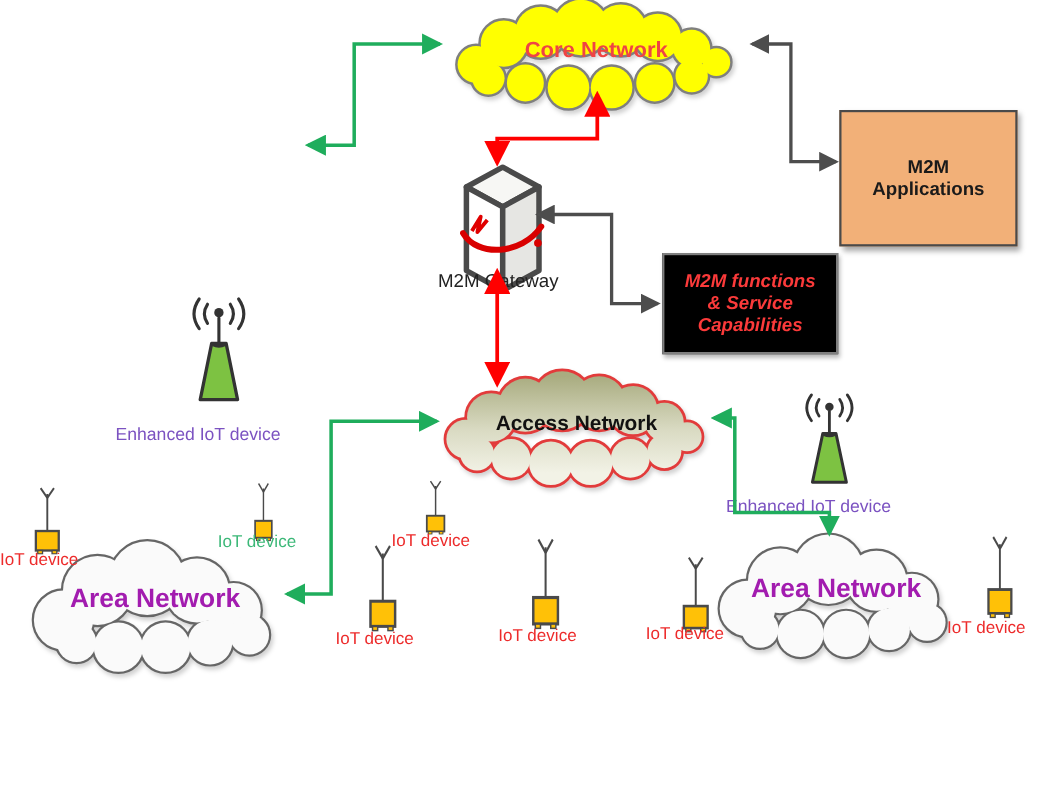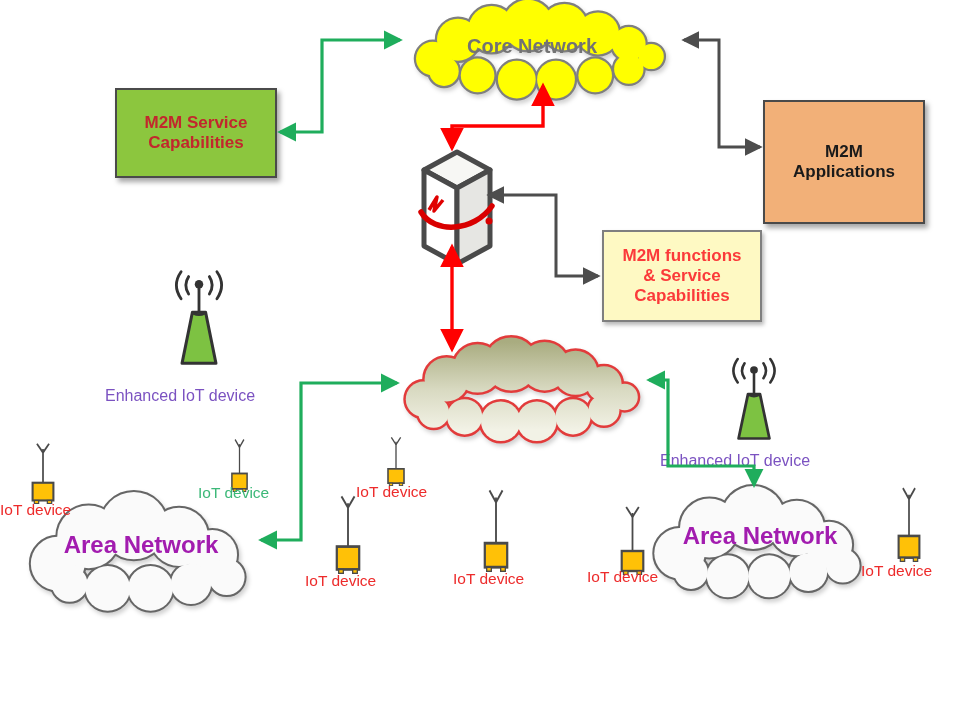--- a/index.html
+++ b/index.html
@@ -7,22 +7,22 @@
           font-family:"Liberation Sans",sans-serif;}
   .abs{position:absolute;}
   svg.cloud{overflow:visible;filter:drop-shadow(2px 3px 2px rgba(0,0,0,0.18));}
   .cloud-label{position:absolute;display:flex;align-items:center;justify-content:center;
                text-align:center;font-weight:bold;}
   .node-box{position:absolute;display:flex;align-items:center;justify-content:center;
             text-align:center;font-weight:bold;border:2px solid #4a4a4a;
             box-shadow:3px 4px 5px rgba(0,0,0,0.35);}
   .box-service{background:#8CC63E;font-size:17px;}
   .box-apps{background:#F2B078;font-size:17px;}
-  .box-functions{background:#fef9c3;border:2px solid #7f7f7f;font-size:17px;
-                 box-shadow:2px 3px 4px rgba(0,0,0,0.28);}
+  .box-functions{background:#000000;border:2px solid #7f7f7f;font-size:17px;
+                 box-shadow:2px 3px 4px rgba(0,0,0,0.28);font-style:italic;}
   .core-label{font-size:20px;}
   .access-label{font-size:19px;color:#111;}
   .area-label{font-size:24px;color:#a21caf;}
   .gw-label{position:absolute;font-size:17px;color:#222;text-align:center;}
   .dev-label{position:absolute;font-size:15.5px;text-align:right;white-space:nowrap;}
   .enh-label{position:absolute;font-size:16px;text-align:left;white-space:nowrap;}
   #connectors{position:absolute;left:0;top:0;z-index:6;pointer-events:none;}
   .cGreen{stroke:#1FAD5C;stroke-width:3.2;fill:none;}
   .cDark{stroke:#4D4D4D;stroke-width:3;fill:none;}
   .cRed{stroke:#FF0000;stroke-width:3.4;fill:none;}.z2{z-index:2}.z3{z-index:3}.z4{z-index:4}.z5{z-index:5}
@@ -59,21 +59,21 @@
         <circle cx="226.79999999999998" cy="39.9" r="16.8" fill="#FFFF00"></circle>
         <circle cx="249.2" cy="52.5" r="12.600000000000001" fill="#FFFF00"></circle>
         <circle cx="226.79999999999998" cy="65.10000000000001" r="14.700000000000001" fill="#FFFF00"></circle>
         <circle cx="193.2" cy="71.4" r="16.8" fill="#FFFF00"></circle>
         <circle cx="154" cy="75.60000000000001" r="18.900000000000002" fill="#FFFF00"></circle>
         <circle cx="114.8" cy="75.60000000000001" r="18.900000000000002" fill="#FFFF00"></circle>
         <circle cx="75.6" cy="71.4" r="16.8" fill="#FFFF00"></circle>
         <circle cx="42" cy="67.2" r="14.700000000000001" fill="#FFFF00"></circle>
       </g>
     </svg>
-  <div class="cloud-label abs z3 core-label" style="left: 392px; top: 4px; width: 280px; height: 84px; color: #737373;">Core Network</div>
+  <div class="cloud-label abs z3 core-label" style="left: 402px; top: 4px; width: 280px; height: 84px; color: #ef4444;">Core Network</div>
 
   <svg class="cloud abs z2" style="left:395px;top:342px;" width="258" height="88">
     <defs>
       <linearGradient id="gAccess" x1="0" y1="0" x2="0" y2="88" gradientUnits="userSpaceOnUse">
         <stop offset="0" stop-color="#A9AC80"></stop>
         <stop offset="0.55" stop-color="#D9DAC2"></stop>
         <stop offset="1" stop-color="#F2F2E6"></stop>
       </linearGradient>
     </defs>
   <g>
@@ -102,20 +102,21 @@
         <circle cx="208.98000000000002" cy="41.800000000000004" r="17.6" fill="url(#gAccess)"></circle>
         <circle cx="229.62" cy="55.00000000000001" r="13.200000000000001" fill="url(#gAccess)"></circle>
         <circle cx="208.98000000000002" cy="68.2" r="15.400000000000002" fill="url(#gAccess)"></circle>
         <circle cx="178.02" cy="74.80000000000001" r="17.6" fill="url(#gAccess)"></circle>
         <circle cx="141.9" cy="79.2" r="19.8" fill="url(#gAccess)"></circle>
         <circle cx="105.78" cy="79.2" r="19.8" fill="url(#gAccess)"></circle>
         <circle cx="69.66" cy="74.80000000000001" r="17.6" fill="url(#gAccess)"></circle>
         <circle cx="38.7" cy="70.4" r="15.400000000000002" fill="url(#gAccess)"></circle>
       </g>
     </svg>
+  <div class="cloud-label abs z3 access-label" style="left:395px;top:342px;width:258px;height:88px;">Access Network</div>
 
   <svg class="cloud abs z2" style="left:22px;top:492px;" width="238" height="112">
       <g>
         <circle cx="35.699999999999996" cy="71.68" r="26.880000000000003" stroke="#666666" stroke-width="4" fill="#FAFAFA"></circle>
         <circle cx="66.64" cy="44.800000000000004" r="31.360000000000003" stroke="#666666" stroke-width="4" fill="#FAFAFA"></circle>
         <circle cx="111.86" cy="33.6" r="33.6" stroke="#666666" stroke-width="4" fill="#FAFAFA"></circle>
         <circle cx="157.07999999999998" cy="44.800000000000004" r="29.120000000000005" stroke="#666666" stroke-width="4" fill="#FAFAFA"></circle>
         <circle cx="190.39999999999998" cy="62.720000000000006" r="24.64" stroke="#666666" stroke-width="4" fill="#FAFAFA"></circle>
         <circle cx="204.67999999999998" cy="85.12" r="17.92" stroke="#666666" stroke-width="4" fill="#FAFAFA"></circle>
         <circle cx="168.98" cy="91.84" r="20.160000000000004" stroke="#666666" stroke-width="4" fill="#FAFAFA"></circle>
@@ -159,36 +160,36 @@
         <circle cx="184" cy="58.800000000000004" r="23.1" fill="#FAFAFA"></circle>
         <circle cx="197.79999999999998" cy="79.8" r="16.8" fill="#FAFAFA"></circle>
         <circle cx="163.29999999999998" cy="86.10000000000001" r="18.900000000000002" fill="#FAFAFA"></circle>
         <circle cx="124.19999999999999" cy="90.3" r="21" fill="#FAFAFA"></circle>
         <circle cx="82.8" cy="90.3" r="21" fill="#FAFAFA"></circle>
         <circle cx="46" cy="86.10000000000001" r="16.8" fill="#FAFAFA"></circle>
       </g>
     </svg>
   <div class="cloud-label abs z3 area-label" style="left:645px;top:486px;width:230px;height:100px;">Area Network</div>
 
-  <div class="node-box box-service z4" style="left: 115px; top: 88px; width: 162px; height: 90px; padding: 0px 14px; box-sizing: border-box; color: rgb(194, 39, 45);">M2M Service Capabilities</div>
 
   <div class="node-box box-apps z4" style="left: 763px; top: 100px; width: 162px; height: 124px; padding: 0px 20px; box-sizing: border-box; color: rgb(26, 26, 26);">M2M Applications</div>
 
   <div class="node-box box-functions z4" style="left: 602px; top: 230px; width: 160px; height: 92px; padding: 0px 18px; box-sizing: border-box; color: rgb(251, 58, 58);">M2M functions &amp; Service Capabilities</div>
 
   <svg class="abs z4" style="left:418px;top:148px;" width="78" height="122" viewBox="0 0 78 122">
     <g stroke="#4a4a4a" stroke-width="5" stroke-linejoin="round">
       <path d="M6,22 L39,4 L72,22 L39,40 Z" fill="#f7f7f4"></path>
       <path d="M6,22 L39,40 L39,116 L6,98 Z" fill="#ffffff"></path>
       <path d="M39,40 L72,22 L72,98 L39,116 Z" fill="#e6e6e3"></path>
     </g>
     <path d="M11,62 L19,49 L16,63 L25,52" fill="none" stroke="#E00000" stroke-width="3.5" stroke-linejoin="round"></path>
     <path d="M3,64 C16,86 56,84 74,58" fill="none" stroke="#D90000" stroke-width="5.5" stroke-linecap="round"></path>
     <circle cx="71" cy="73" r="3.5" fill="#D90000"></circle>
   </svg>
+  <div class="gw-label z5" style="left: 383px; top: 246px; width: 140px; color: rgb(34, 34, 34);">M2M Gateway</div>
 
   <svg class="abs z3 enh-icon" style="left:166px;top:266px;" width="66" height="106" viewBox="0 0 70 110" preserveAspectRatio="none">
       <g stroke="#333" fill="none" stroke-width="3" stroke-linecap="round">
         <path d="M16,6 Q6,20 16,34"></path>
         <path d="M24,11 Q18,20 24,29"></path>
         <path d="M54,6 Q64,20 54,34"></path>
         <path d="M46,11 Q52,20 46,29"></path>
         <path d="M35,24 L35,48"></path>
       </g>
       <circle cx="35" cy="19" r="4.5" fill="#333"></circle>

